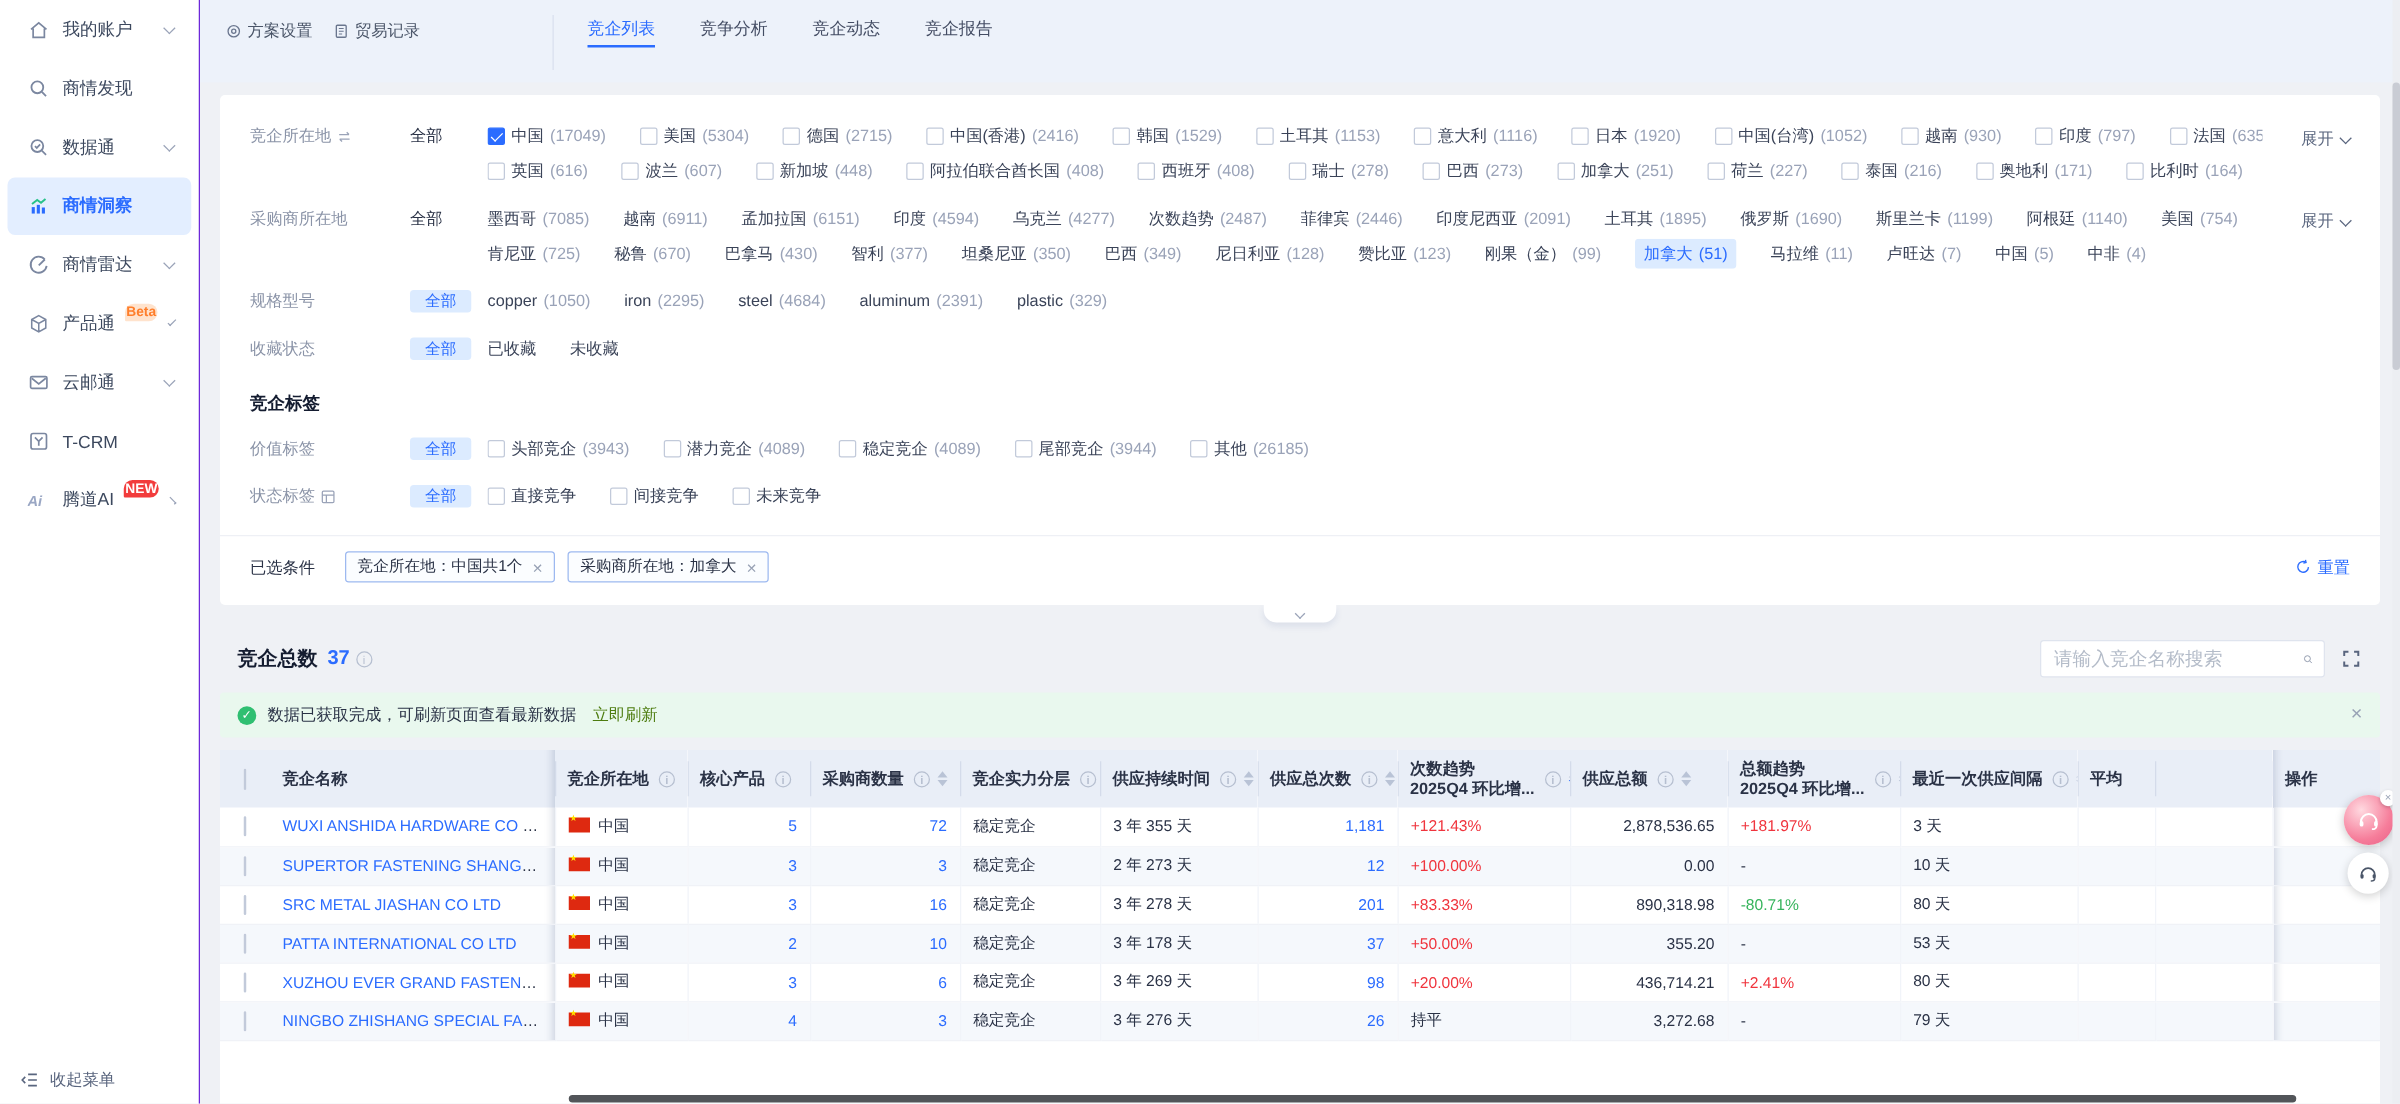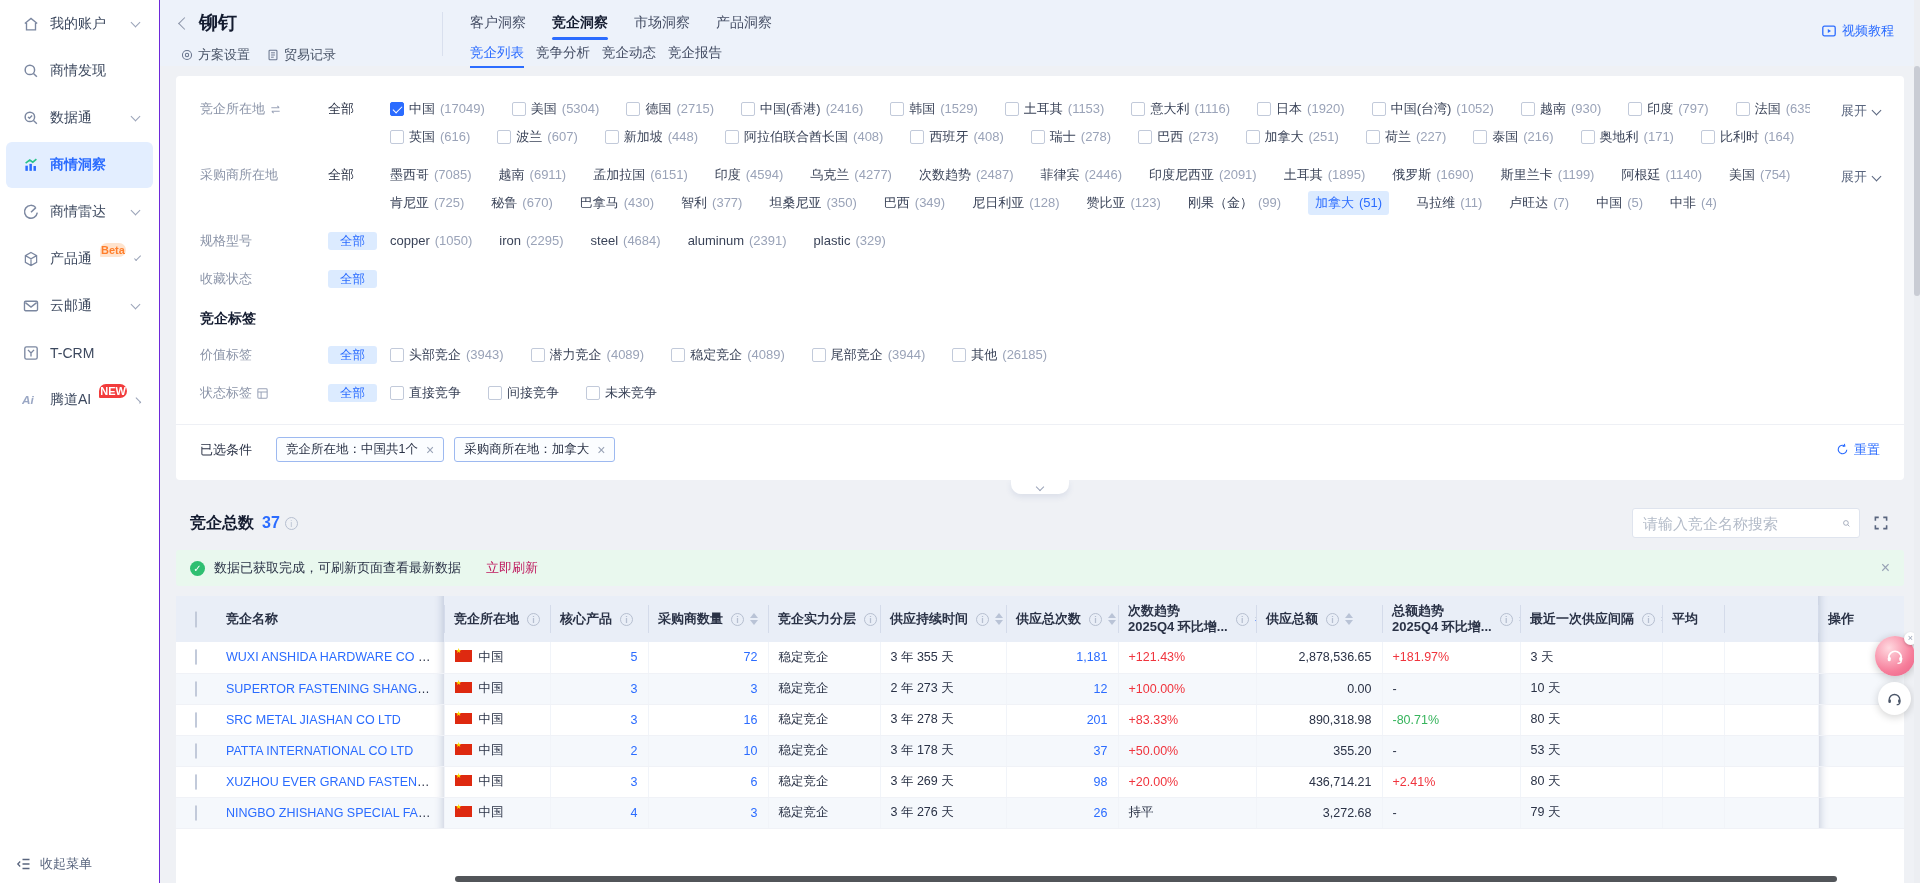--- a/index.html
+++ b/index.html
@@ -34,21 +34,21 @@
   .main-tabs { position:absolute; left:290px; display:flex; gap:26px; }
   .main-tab { font-size:14px; color:#434c63; cursor:pointer; position:relative; padding-bottom:6px; top:3px; }
   .main-tab.active { color:#141c30; font-weight:bold; }
   .main-tab.active::after { content:''; position:absolute; left:0; right:0; bottom:-2px; height:3px; background:#2b6cff; border-radius:2px; }
   .video-link { position:absolute; right:2px; top:14px; color:#2b6cff; display:flex; gap:5px; align-items:center; cursor:pointer; }
   .video-link .icn { width:16px; height:16px; }
   .trow2 { display:flex; align-items:center; height:30px; position:relative; margin-top:2px; }
   .tools { display:flex; gap:16px; color:#4a5568; }
   .tool { display:flex; gap:4px; align-items:center; cursor:pointer; }
   .tool .icn { width:14px; height:14px; color:#6a7astroke; color:#6a768e; }
-  .sub-tabs { position:absolute; left:290px; display:flex; gap:12px; }
+  .sub-tabs { position:absolute; left:290px; display:flex; gap:36px; }
   .sub-tab { font-size:13.5px; color:#434c63; cursor:pointer; position:relative; padding-bottom:8px; top:2px; }
   .sub-tab.active { color:#2b6cff; }
   .sub-tab.active::after { content:''; position:absolute; left:0; right:0; bottom:2px; height:2px; background:#2b6cff; }
 
   
   .filter-card { margin:10px 16px 0; background:#fff; border-radius:4px; padding:16px 24px 10px; position:relative; }
   .sec-title { font-size:14px; font-weight:bold; color:#141c30; margin:2px 0 10px; }
   .sec-title.mt { margin-top:14px; }
   .frow { display:flex; align-items:flex-start; padding:5px 0; position:relative; }
   .flabel { width:128px; flex:0 0 128px; color:#8b94a8; display:flex; align-items:center; gap:4px; line-height:24px; }
@@ -88,21 +88,21 @@
   .search-wrap { margin-left:auto; display:flex; align-items:center; gap:12px; }
   .search-box { width:228px; height:30px; background:#fff; border:1px solid #dfe4ee; border-radius:3px;
     display:flex; align-items:center; padding:0 8px 0 10px; }
   .search-box input { border:0; outline:0; flex:1; font-size:15px; color:#2a3246; background:transparent; font-family:inherit; }
   .search-box input::placeholder { color:#b4bcc9; }
   .search-box .icn { width:15px; height:15px; color:#8b94a8; cursor:pointer; }
   .fs-btn { width:18px; height:18px; color:#59657e; cursor:pointer; }
 
   .banner { margin:12px 16px 0; background:#e9f8ee; border-radius:3px; height:36px; display:flex; align-items:center; padding:0 14px; gap:9px; }
   .ok-dot { width:15px; height:15px; background:#2fbf71; border-radius:50%; color:#fff; font-size:10px; line-height:15px; text-align:center; flex:0 0 15px; }
-  .banner .act { color:#be185d; cursor:pointer; margin-left:16px; }
+  .banner .act { color:#4d7c0f; cursor:pointer; margin-left:4px; }
   .banner .x { margin-left:auto; color:#98a2b5; font-size:16px; cursor:pointer; }
 
   
   .table-card { margin:10px 16px 0; background:#fff; position:relative; overflow:hidden; flex:1; }
   table { border-collapse:collapse; table-layout:fixed; width:1728px; }
   th, td { padding:0 10px; white-space:nowrap; overflow:hidden; text-overflow:ellipsis; }
   thead th { background:#e9eef7; height:46px; font-size:13px; color:#2a3246; text-align:left; font-weight:bold; position:relative; }
   thead th:not(:first-child):not(:nth-child(2))::before { content:''; position:absolute; left:0; top:9px; bottom:9px; width:1px; background:#d4dbea; }
   tbody td { height:31px; font-size:12.5px; border-bottom:1px solid #f0f2f7; }
   tbody tr:nth-child(even) td { background:#f5f8fc; }
@@ -243,39 +243,20 @@
           </svg>
         </span>
       <span>收起菜单</span>
     </div>
   </aside>
 
   <main class="main">
 
     <header class="topbar">
       <div class="vdiv"></div>
-      <div class="trow1">
-        <span class="back"></span>
-        <span class="pg-title">铆钉</span>
-        <nav class="main-tabs" id="main-tabs">
-            <span class="main-tab">客户洞察</span>
-            <span class="main-tab active">竞企洞察</span>
-            <span class="main-tab">市场洞察</span>
-            <span class="main-tab">产品洞察</span>
-          </nav>
-        <div class="video-link">
-          <span class="icn">
-              <svg viewBox="0 0 16 16">
-                <rect x="1.8" y="3.2" width="12.4" height="9.6" rx="1.6" fill="none" stroke="currentColor" stroke-width="1.3"></rect>
-                <path d="M6.8 6 10 8l-3.2 2Z" fill="currentColor"></path>
-              </svg>
-            </span>
-          <span>视频教程</span>
-        </div>
-      </div>
       <div class="trow2">
         <div class="tools" id="header-tools">
             <span class="tool">
               <span class="icn">
                 <svg viewBox="0 0 16 16">
                   <circle cx="8" cy="8" r="5.2" fill="none" stroke="currentColor" stroke-width="1.2"></circle>
                   <circle cx="8" cy="8" r="1.9" fill="none" stroke="currentColor" stroke-width="1.2"></circle>
                 </svg>
               </span>
               <span>方案设置</span>
@@ -585,20 +566,30 @@
                 <span class="fitem">
                   <span>plastic</span>
                   <span class="cnt">(329)</span>
                 </span>
               </div>
             </div>
           </div>
           <div class="frow">
             <div class="flabel">收藏状态</div>
             <div class="fall"><span class="fall-chip">全部</span></div>
+            <div class="fbody">
+              <div class="fline">
+                <span class="fitem">
+                  <span>已收藏</span>
+                </span>
+                <span class="fitem">
+                  <span>未收藏</span>
+                </span>
+              </div>
+            </div>
           </div>
         </div>
       <div class="sec-title mt">竞企标签</div>
       <div id="tag-rows">
           <div class="frow">
             <div class="flabel">价值标签</div>
             <div class="fall"><span class="fall-chip">全部</span></div>
             <div class="fbody">
               <div class="fline">
                 <span class="fitem">

